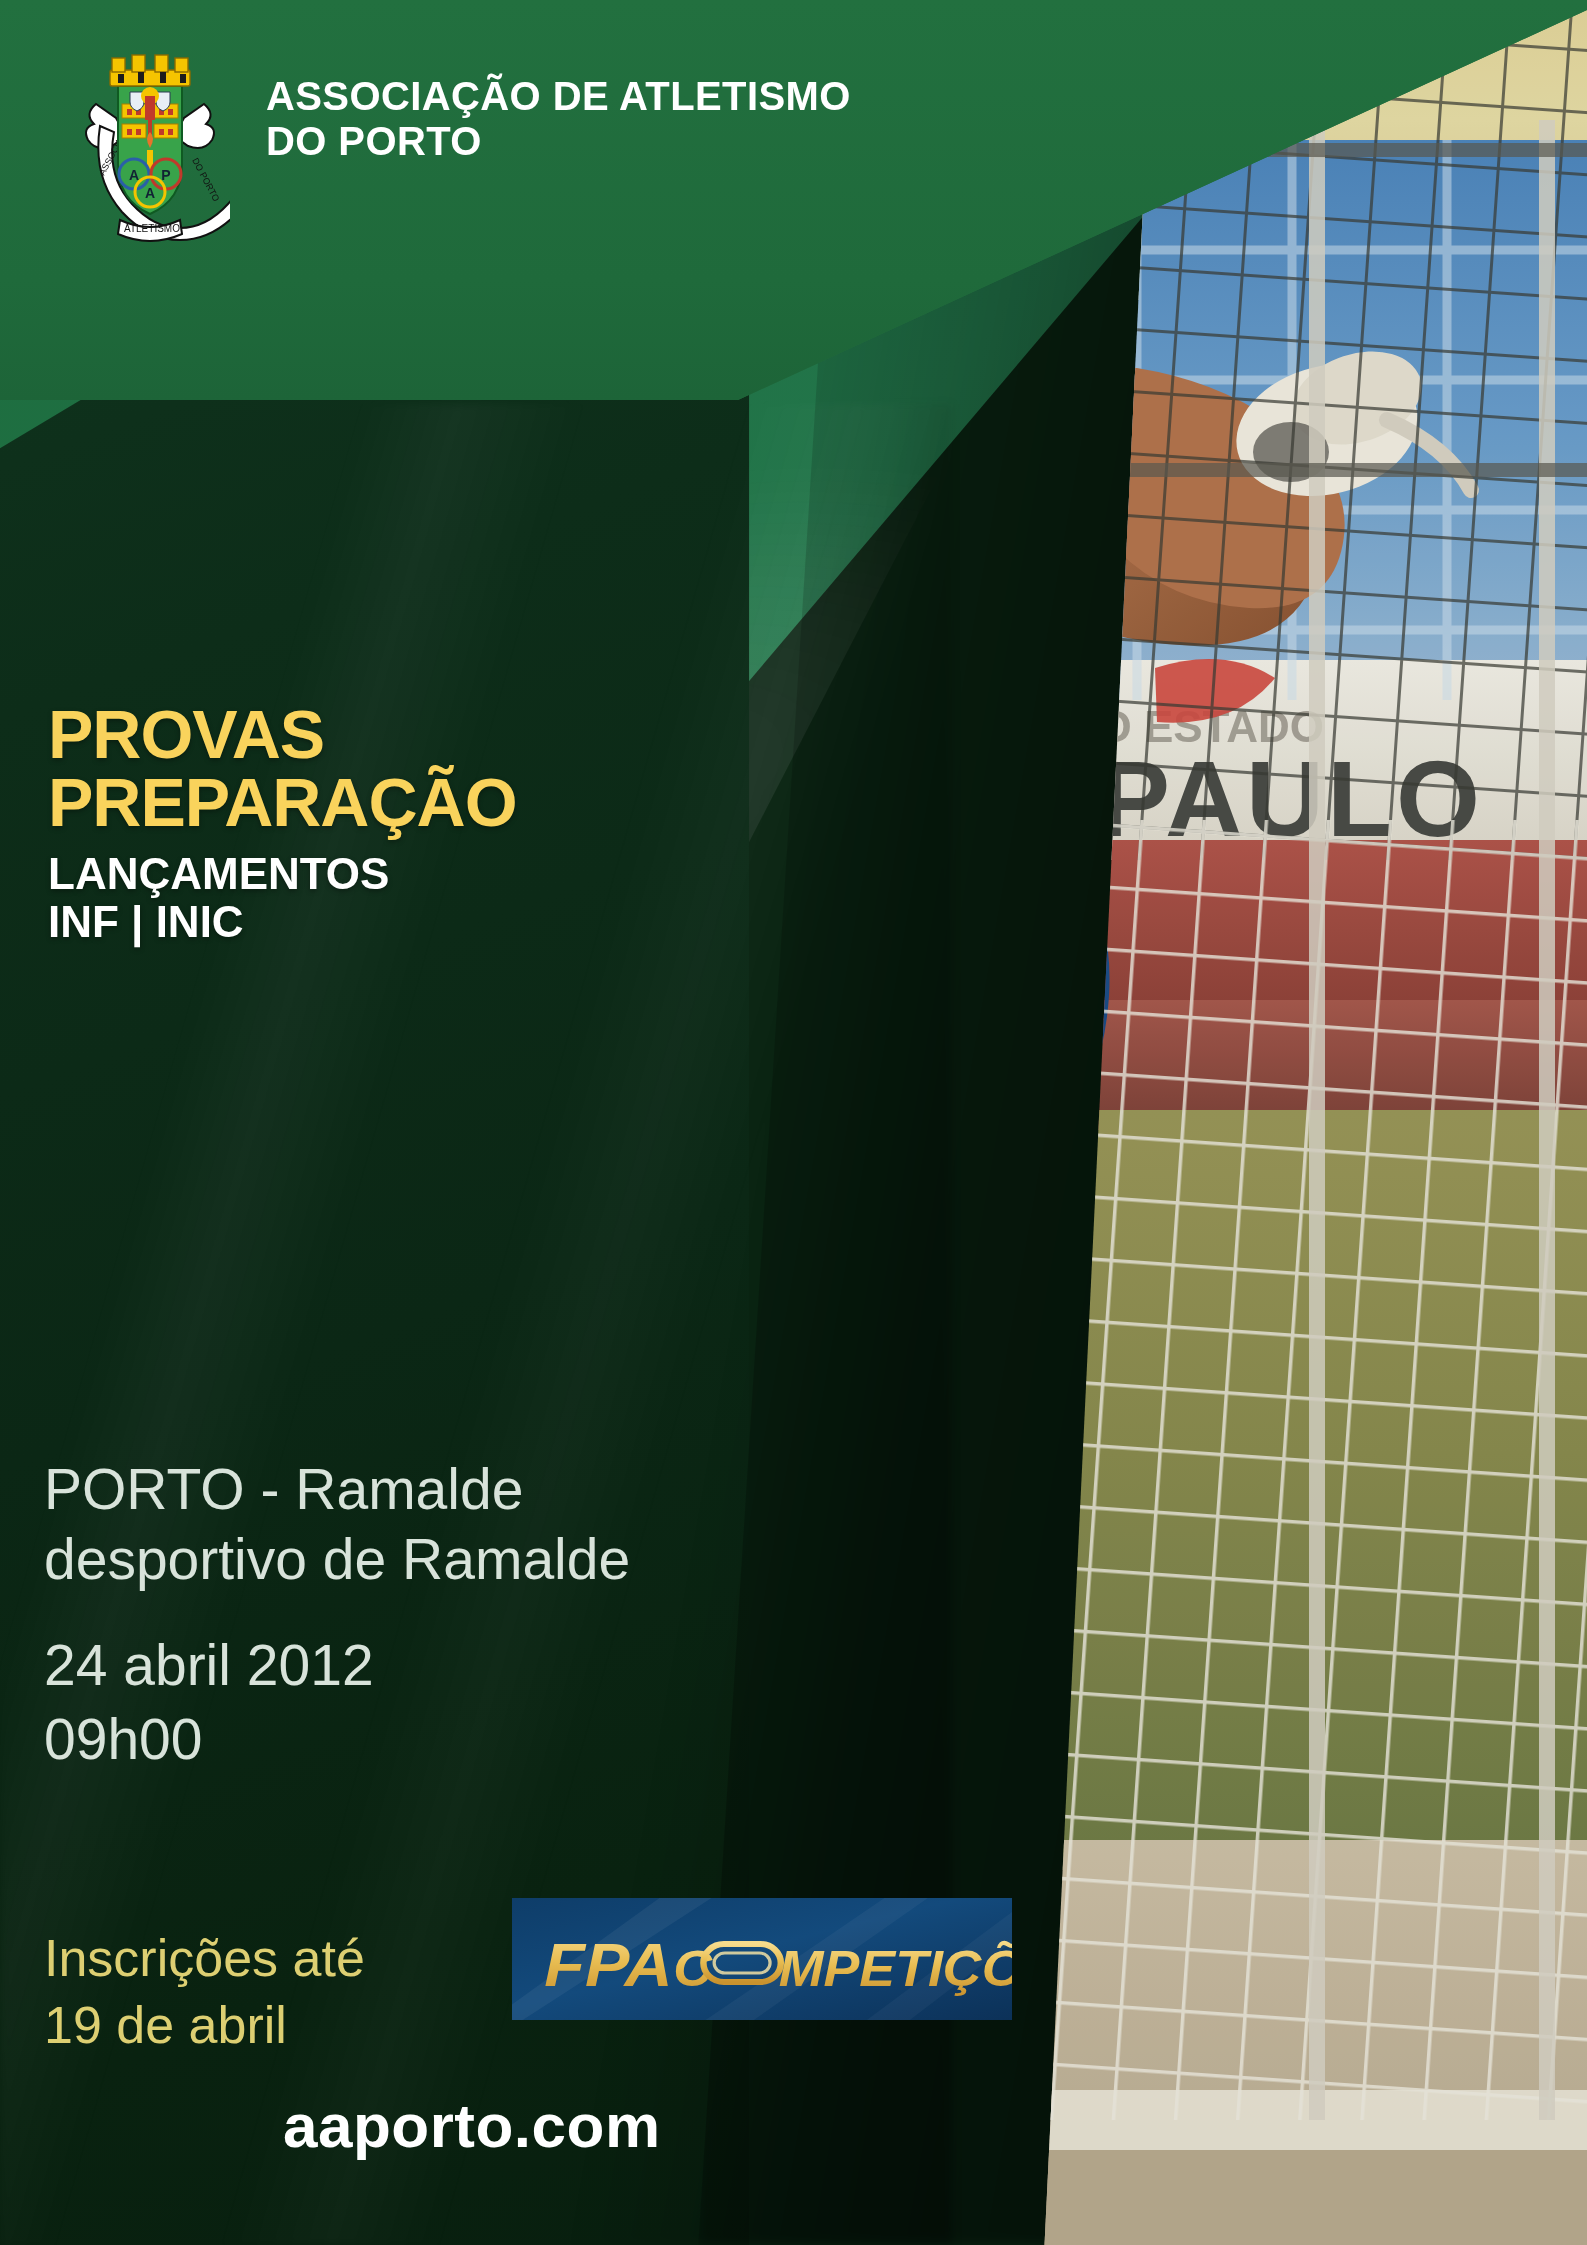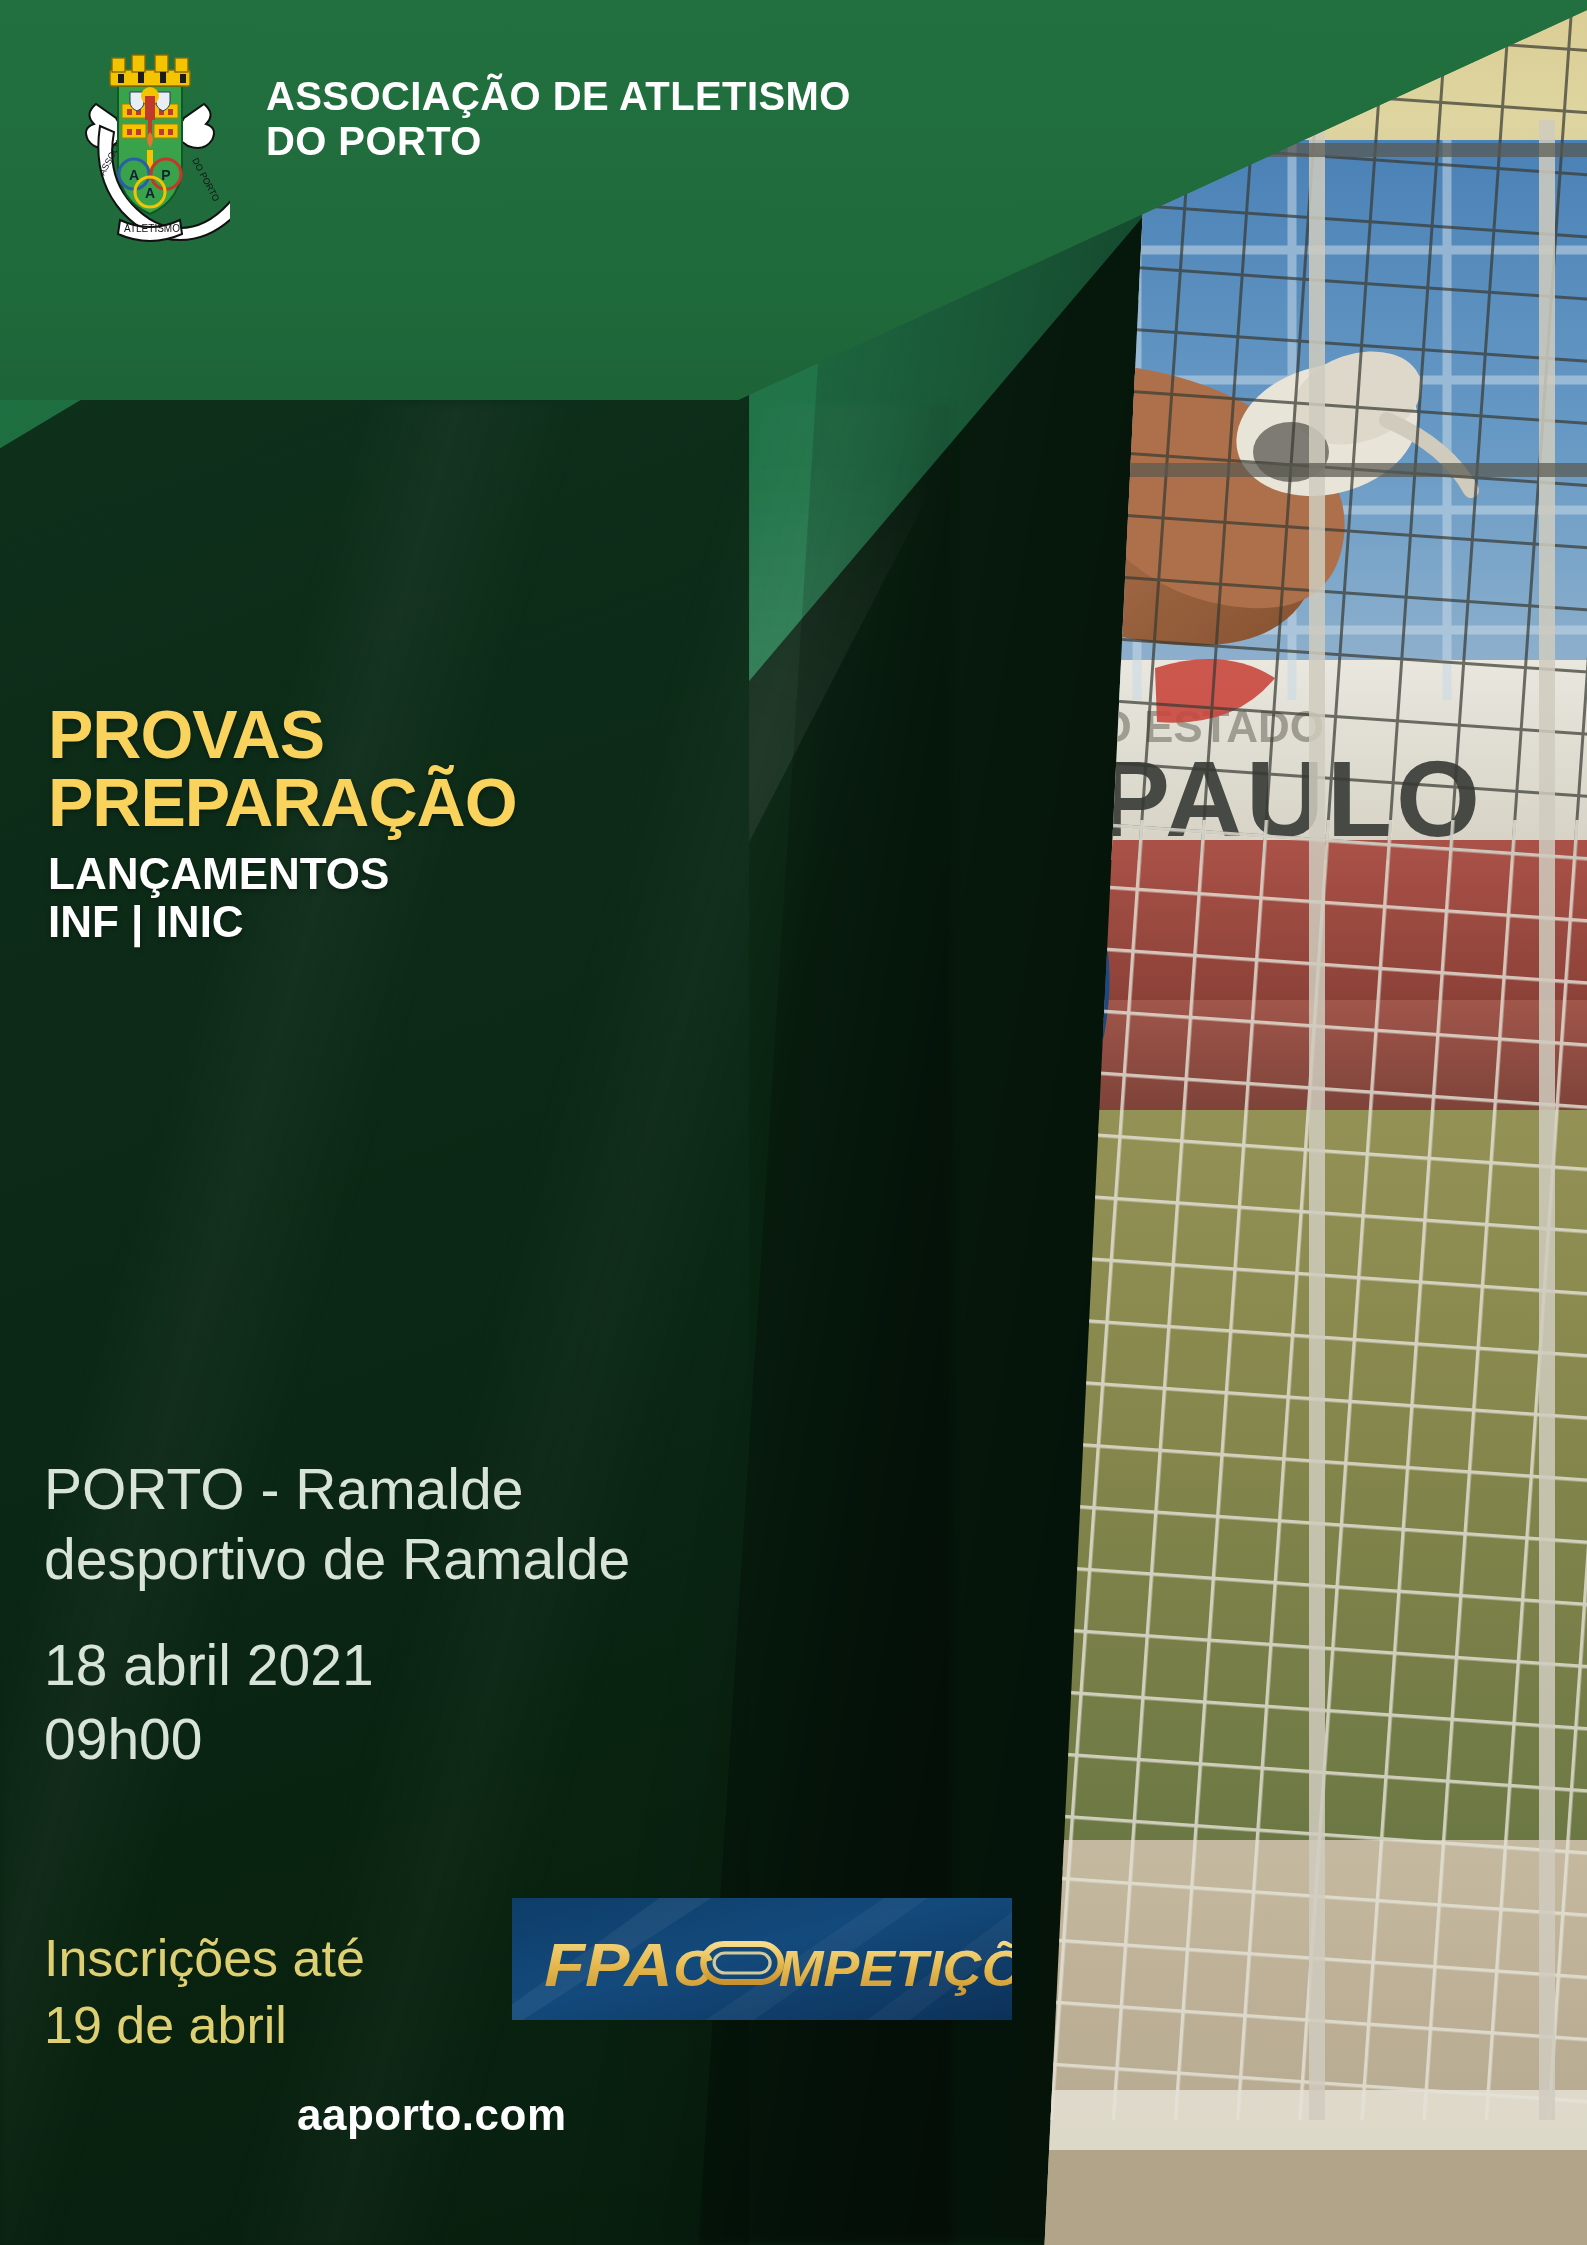--- a/index.html
+++ b/index.html
@@ -119,22 +119,22 @@
 
   
   .fpa{
     position:absolute;left:512px;top:1898px;width:500px;height:122px;z-index:9;
     overflow:hidden;
   }
   .fpa svg{display:block;width:100%;height:100%;}
 
   
   .site{
-    position:absolute;left:297px;top:2090px;z-index:10;
-    color:#ffffff;font-weight:bold;font-size:44px;letter-spacing:.5px;
+    position:absolute;left:283px;top:2090px;z-index:10;
+    color:#ffffff;font-weight:bold;font-size:62px;letter-spacing:.5px;
   }
 </style>
 </head>
 <body>
 
 <div class="poster">
 
   <div class="bg-base"></div>
   <div class="bg-midband"></div>
   <div class="bg-swirl"></div>
@@ -324,21 +324,21 @@
   <div class="title-block">
     <div class="t-main">PROVAS
 PREPARAÇÃO</div>
     <div class="t-sub">LANÇAMENTOS
 INF | INIC</div>
   </div>
 
   <div class="details">
     <div class="d-venue">PORTO - Ramalde
 desportivo de Ramalde</div>
-    <div class="d-date">18 abril 2021</div>
+    <div class="d-date">24 abril 2012</div>
     <div class="d-time">09h00</div>
   </div>
 
   <div class="deadline">Inscrições até
 19 de abril</div>
 
   <div class="fpa">
     <svg viewBox="0 0 465 122" preserveAspectRatio="none">
       <defs>
         <linearGradient id="fpaBg" x1="0" y1="0" x2="1" y2="1">

